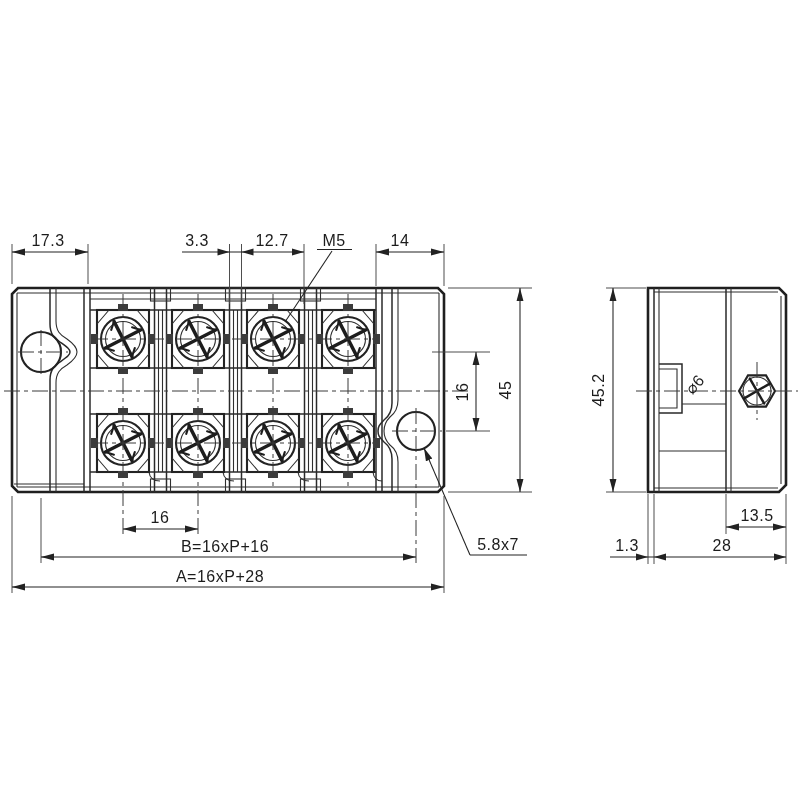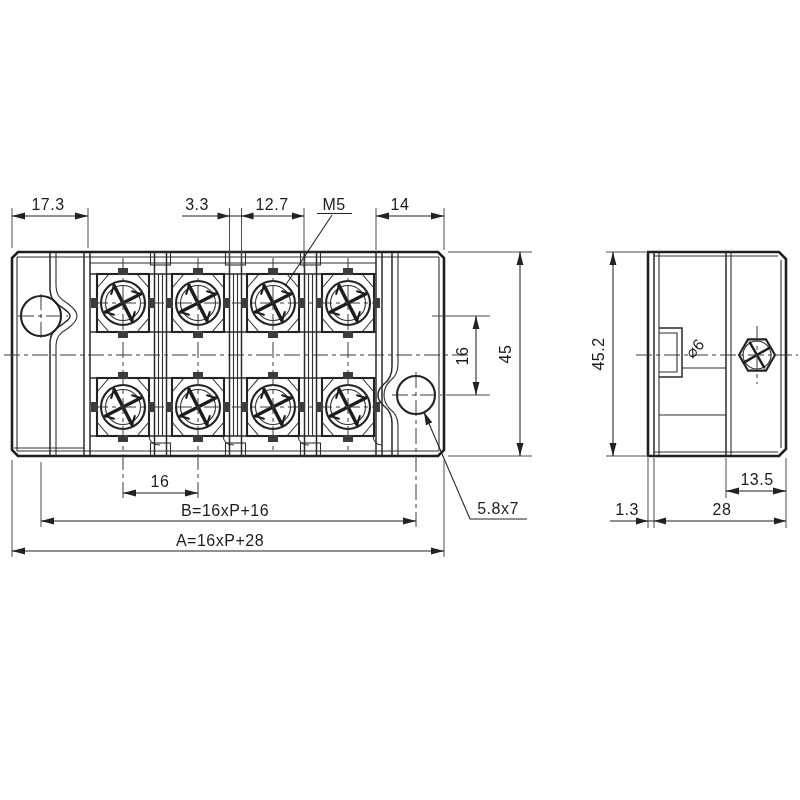--- a/index.html
+++ b/index.html
@@ -1,16 +1,16 @@
 <!DOCTYPE html>
 <html><head>
 <meta charset="utf-8">
 <style>
   html,body{margin:0;padding:0;background:#ffffff;}
-  .stage{width:800px;height:648px;background:#fff;position:relative;font-family:"Liberation Sans",sans-serif;}
+  .stage{width:800px;height:648px;background:#fff;position:relative;font-family:"Liberation Sans",sans-serif;margin-top:36px;}
   svg text{font-family:"Liberation Sans","DejaVu Sans",sans-serif;font-size:16px;fill:#1c1c1c;text-anchor:middle;letter-spacing:.5px;}
   .olh{stroke:#1f1f1f;stroke-width:2.6;fill:none;}
   .ol{stroke:#232323;stroke-width:2.1;fill:none;}
   .ml{stroke:#2a2a2a;stroke-width:1.5;fill:none;}
   .tl{stroke:#2f2f2f;stroke-width:1.1;fill:none;}
   .cl{stroke:#3a3a3a;stroke-width:1;fill:none;stroke-dasharray:16 4 4 4;}
   .dim{stroke:#222;stroke-width:1.05;fill:none;}
   .ext{stroke:#444;stroke-width:.95;fill:none;}
   .ph{stroke:#1d1d1d;stroke-width:3.4;fill:none;stroke-linecap:round;}
   .phh{stroke:#1d1d1d;stroke-width:2.1;fill:none;stroke-linecap:round;}

